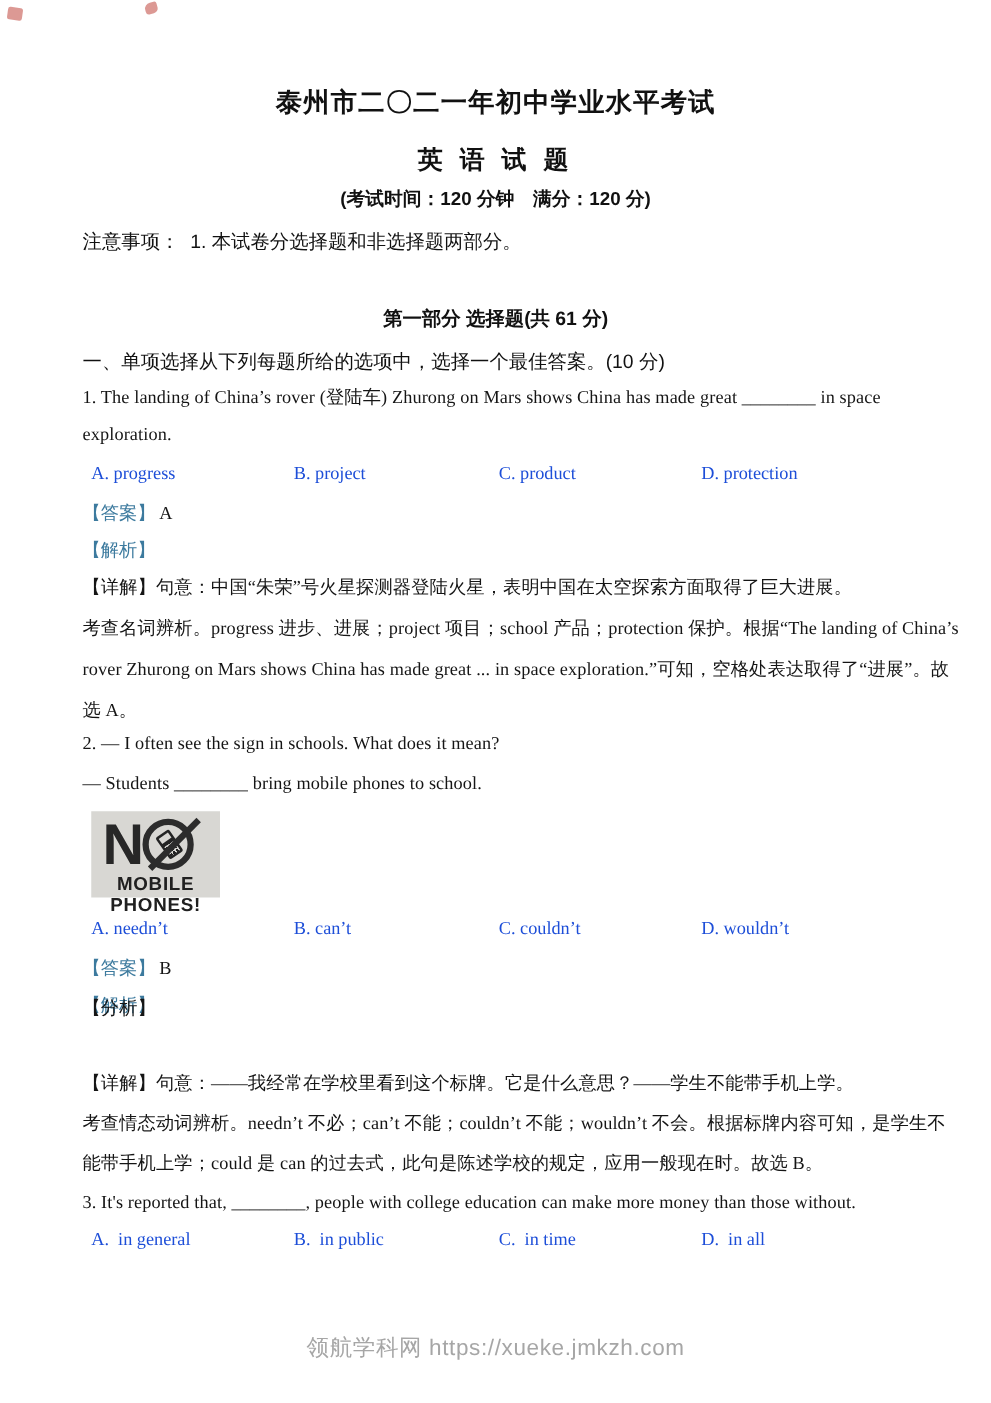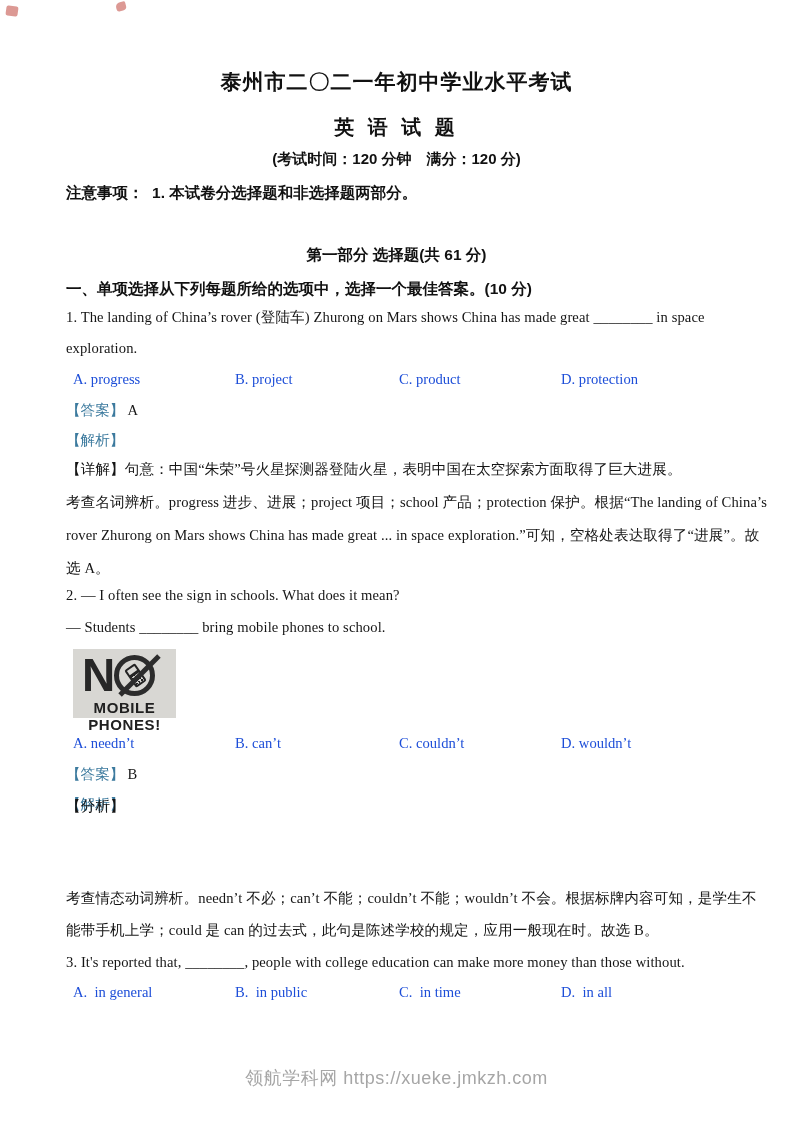--- a/index.html
+++ b/index.html
@@ -5,21 +5,21 @@
   * { margin:0; padding:0; box-sizing:border-box; }
   html,body { background:#ffffff; }
   .page {
     position:relative; width:793px; height:1122px; background:#ffffff;
     overflow:hidden; font-family:"Liberation Serif","DejaVu Serif",serif; color:#1a1a1a;
   }
   .line { position:absolute; white-space:nowrap; }
   
   .hc { left:0; width:793px; text-align:center; font-family:"Liberation Sans","DejaVu Sans",sans-serif; font-weight:bold; color:#111; }
   
-  .hl { left:66px; font-family:"Liberation Sans","DejaVu Sans",sans-serif; font-weight:bold; font-size:15.5px; color:#111; }
+  .hl { left:66px; font-family:"Liberation Sans","DejaVu Sans",sans-serif; font-weight:normal; font-size:15.5px; color:#111; }
   
   .t  { left:66px; font-size:14.6px; color:#151515; letter-spacing:0.1px; }
   .opt { position:absolute; white-space:nowrap; font-size:14.6px; color:#1d4ed8; }
   .blue { color:#3c7a9e; }
   .ansline { left:66px; font-size:14.6px; }
   .ansline .val { color:#151515; padding-left:3px; }
   
   .sign { position:absolute; left:73px; top:649px; width:103px; height:69px; background:#d8d7d3; }
   .sign-top { display:flex; align-items:center; padding:5px 0 0 9px; height:47px; }
   .sign-n { font-family:"Liberation Sans","DejaVu Sans",sans-serif; font-weight:900; font-size:46px; line-height:40px; color:#272727; letter-spacing:-2px; }
@@ -82,20 +82,21 @@
 
   <div class="opt" style="left:73px;  top:735px;">A. needn’t</div>
   <div class="opt" style="left:235px; top:735px;">B. can’t</div>
   <div class="opt" style="left:399px; top:735px;">C. couldn’t</div>
   <div class="opt" style="left:561px; top:735px;">D. wouldn’t</div>
   <div class="line ansline" style="top:765px;">
     <span class="blue">【答案】</span><span class="val">B</span>
   </div>
   <div class="line ansline blue" style="top:795px;">【解析】</div>
   <div class="line t" style="top:797px;">【分析】</div>
+  <div class="line t" style="top:857px;">【详解】句意：——我经常在学校里看到这个标牌。它是什么意思？——学生不能带手机上学。</div>
   <div class="line t" style="top:889px;">考查情态动词辨析。needn’t 不必；can’t 不能；couldn’t 不能；wouldn’t 不会。根据标牌内容可知，是学生不</div>
   <div class="line t" style="top:921px;">能带手机上学；could 是 can 的过去式，此句是陈述学校的规定，应用一般现在时。故选 B。</div>
 
   <div class="line t" style="top:954px;">3. It's reported that, ________, people with college education can make more money than those without.</div>
   <div class="opt" style="left:73px;  top:984px;">A.&nbsp; in general</div>
   <div class="opt" style="left:235px; top:984px;">B.&nbsp; in public</div>
   <div class="opt" style="left:399px; top:984px;">C.&nbsp; in time</div>
   <div class="opt" style="left:561px; top:984px;">D.&nbsp; in all</div>
 
   <div class="line watermark" style="top:1066px;">领航学科网 https://xueke.jmkzh.com</div>

